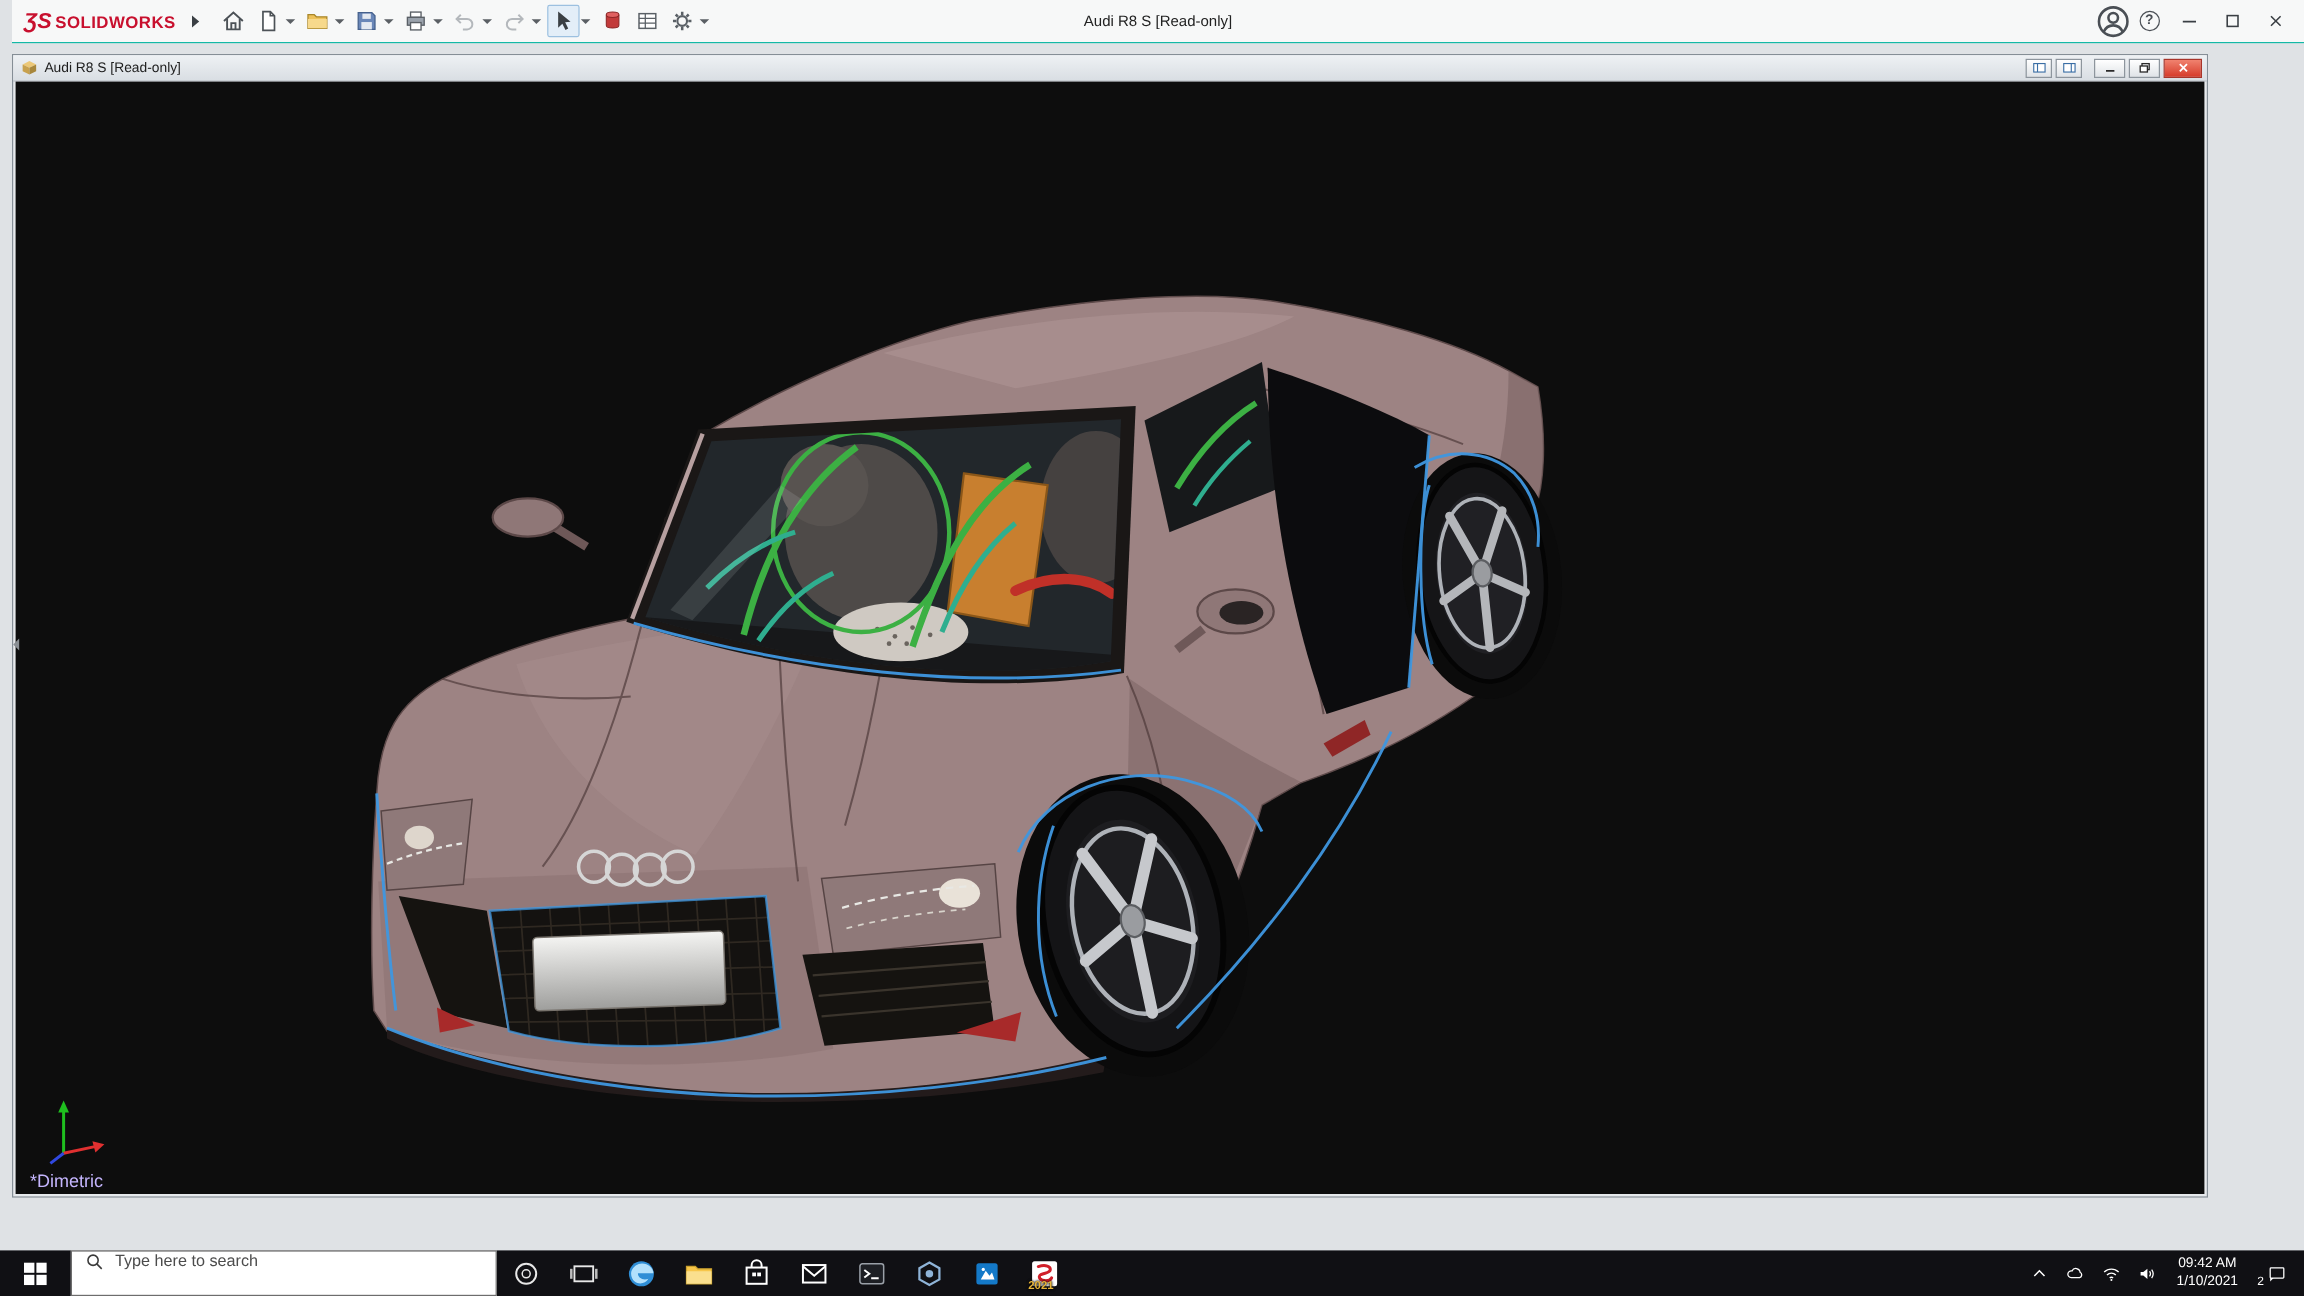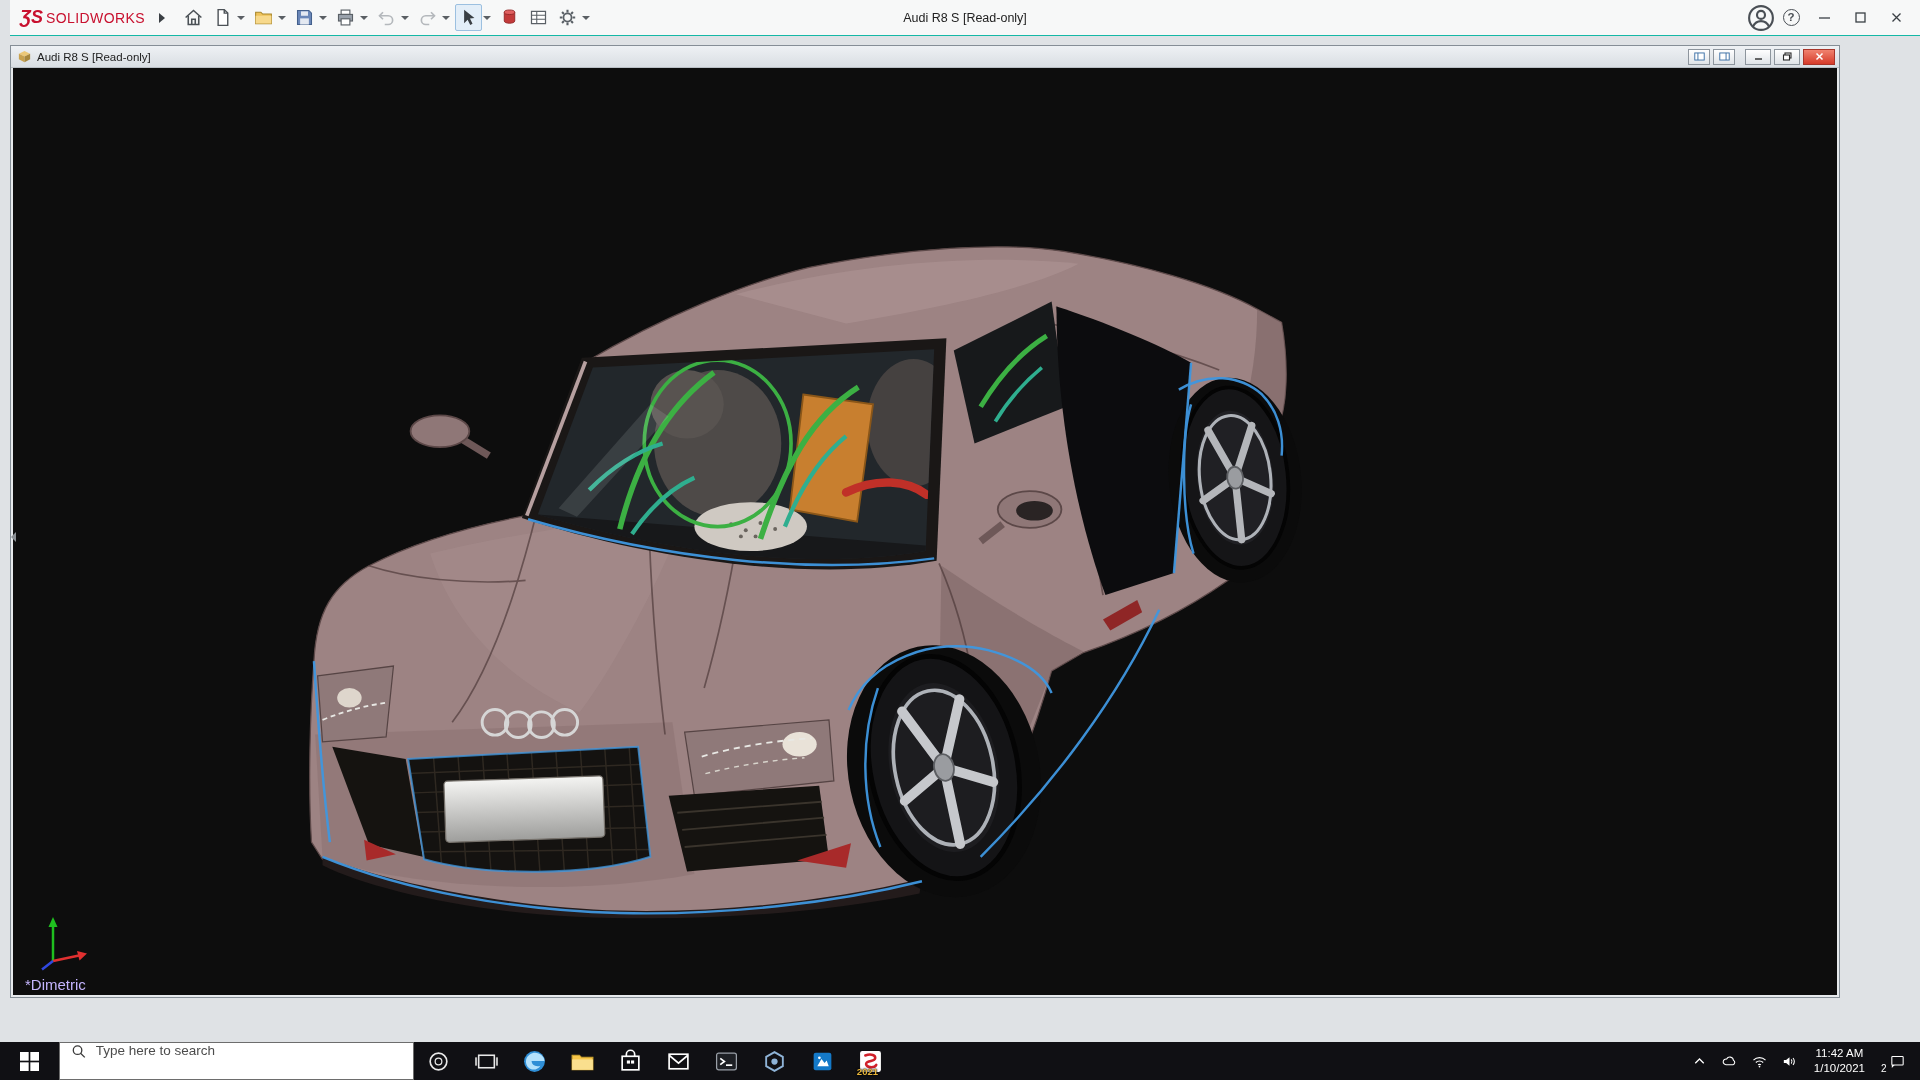--- a/index.html
+++ b/index.html
@@ -11,21 +11,21 @@
   }
 
   
   .app-toolbar {
     position: absolute; top: 0; left: 0; right: 0; height: 36px;
     background: #f7f8f8; border-bottom: 1px solid #14b8a6;
     display: flex; align-items: center; padding: 0 6px; margin-left: 10px;
   }
   .brand { display: flex; align-items: baseline; padding: 0 8px 0 4px; }
   .brand-mark { color: #c8102e; font-weight: bold; font-style: italic; font-size: 18px; margin-right: 3px; }
-  .brand-text { color: #c8102e; font-weight: 400; font-size: 14px; letter-spacing: .4px; text-align: center; }
+  .brand-text { color: #c8102e; font-weight: 700; font-size: 14px; letter-spacing: .4px; text-align: center; }
   .flyout-arrow {
     width: 0; height: 0; margin: 0 14px 0 6px;
     border-top: 5px solid transparent; border-bottom: 5px solid transparent;
     border-left: 6px solid #3a3f44;
   }
   .tbtn {
     width: 27px; height: 27px; border: none; background: transparent;
     display: flex; align-items: center; justify-content: center; padding: 0;
     margin: 0 1px;
   }
@@ -566,21 +566,21 @@
           <circle cx="12" cy="19.2" r="1.2" fill="#ffffff" stroke="none"></circle>
         </svg>
     </button>
     <button class="tray-btn">
       <svg viewBox="0 0 24 24">
           <path d="M4 10 V14 H7.2 L12 18 V6 L7.2 10 Z" fill="#ffffff"></path>
           <path d="M14.5 9 a5 5 0 0 1 0 6 M17 7 a8.5 8.5 0 0 1 0 10" fill="none" stroke="#ffffff" stroke-width="1.5"></path>
         </svg>
     </button>
     <button class="clock" style="border:none;background:transparent;">
-      <div>11:42 AM</div>
+      <div>09:42 AM</div>
       <div>1/10/2021</div>
     </button>
     <button class="tray-btn action-btn">
       <svg viewBox="0 0 24 24">
           <rect x="4" y="5" width="16" height="12" rx="1" fill="none" stroke="#ffffff" stroke-width="1.5"></rect>
           <path d="M4 17 V21 L8 17 Z" fill="#ffffff"></path>
         </svg>
       <span class="badge">2</span>
     </button>
   </div>

